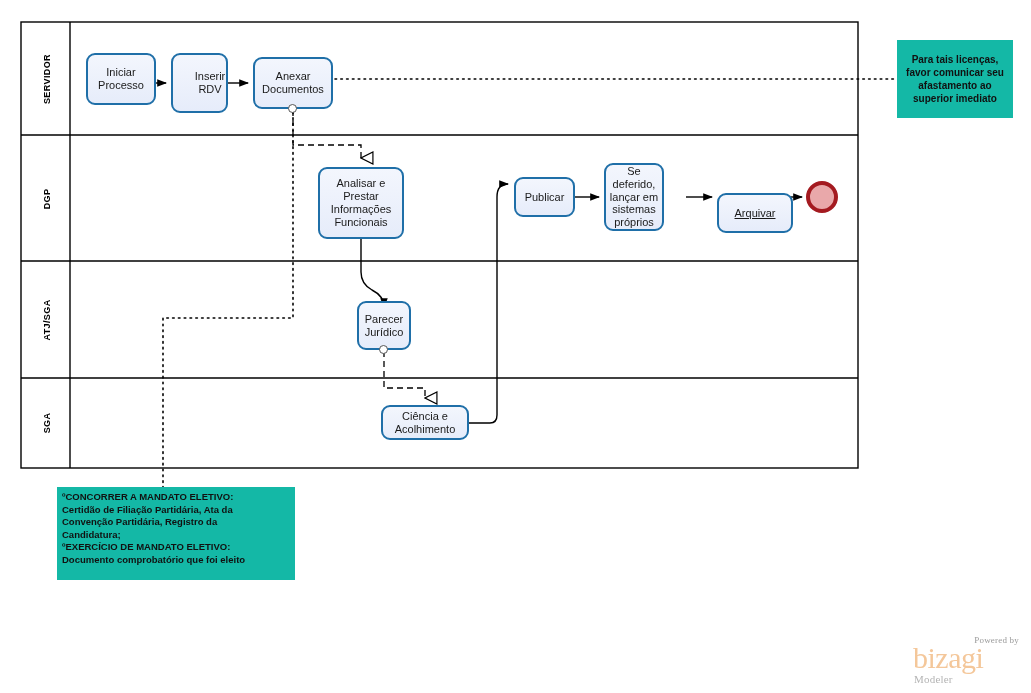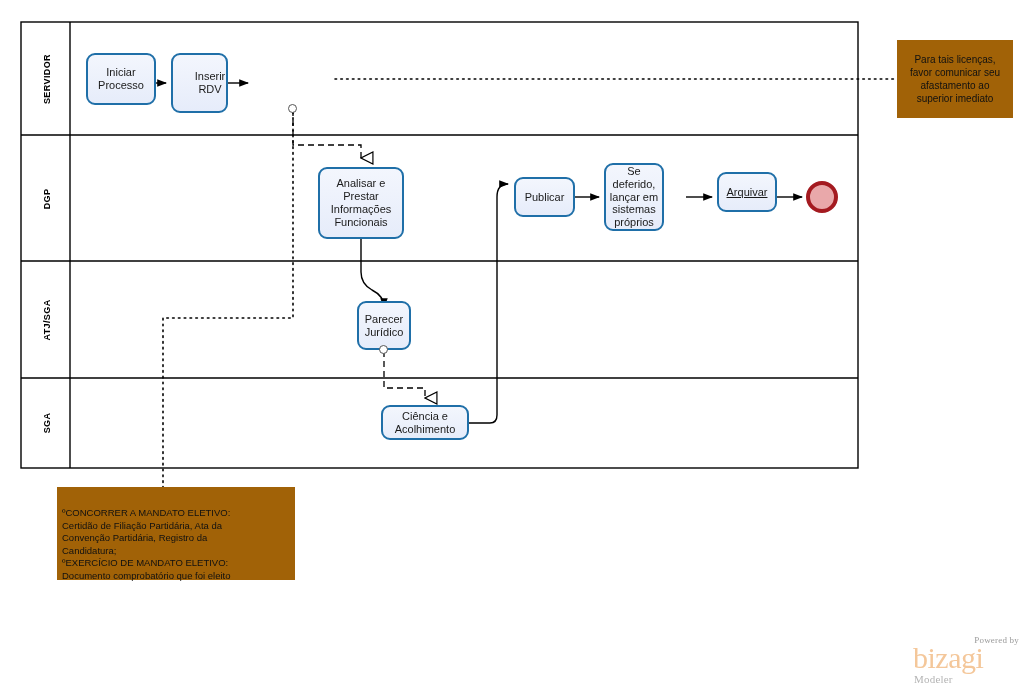--- a/index.html
+++ b/index.html
@@ -50,27 +50,28 @@
     text-align: center;
     font-size: 11px;
     color: #1a1a1a;
     line-height: 1.18;
     padding: 2px 3px;
     white-space: pre-line;
   }
   .annotation {
     position: absolute;
     box-sizing: border-box;
-    background: #a16207;
+    background: #14b8a6;
     border: none;
     font-size: 9.5px;
     color: #111111;
     line-height: 1.32;
-    padding: 20px 5px;
+    padding: 4px 5px;
     white-space: pre-line;
+    font-weight: bold;
   }
   .annotation.centered {
     text-align: center;
     font-size: 10px;
     display: flex;
     align-items: center;
     justify-content: center;
   }
   .end-event {
     position: absolute;
@@ -167,30 +168,32 @@
 
   <div class="lane-label" style="left:-3px; top:74px; width:100px; transform: rotate(-90deg);">SERVIDOR</div>
   <div class="lane-label" style="left:-3px; top:194px; width:100px; transform: rotate(-90deg);">DGP</div>
   <div class="lane-label" style="left:-3px; top:315px; width:100px; transform: rotate(-90deg);">ATJ/SGA</div>
   <div class="lane-label" style="left:-3px; top:418px; width:100px; transform: rotate(-90deg);">SGA</div>
 
   <div class="task" style="left:62px; top:53px; width:70px; height:52px;margin-left:24px;">Iniciar
 Processo</div>
   <div class="task" style="left:171px; top:53px; width:57px; height:60px;padding-left:24px;">Inserir
 RDV</div>
+  <div class="task" style="left:253px; top:57px; width:80px; height:52px;">Anexar
+Documentos</div>
   <div class="task" style="left:318px; top:167px; width:86px; height:72px;">Analisar e
 Prestar
 Informações
 Funcionais</div>
   <div class="task" style="left:514px; top:177px; width:61px; height:40px;">Publicar</div>
   <div class="task" style="left:604px; top:163px; width:60px; height:68px;">Se deferido,
 lançar em
 sistemas
 próprios</div>
-  <div class="task" style="left:717px; top:172px; width:60px; height:40px;text-decoration:underline;">Arquivar</div>
+  <div class="task" style="left:717px; top:193px; width:76px; height:40px;text-decoration:underline;">Arquivar</div>
   <div class="task" style="left:357px; top:301px; width:54px; height:49px;">Parecer
 Jurídico</div>
   <div class="task" style="left:381px; top:405px; width:88px; height:35px;">Ciência e
 Acolhimento</div>
 
   <div class="attach-marker" style="left:288px; top:104px;"></div>
   <div class="attach-marker" style="left:379px; top:345px;"></div>
 
   <div class="end-event" style="left:806px; top:181px; width:32px; height:32px;"></div>
 

